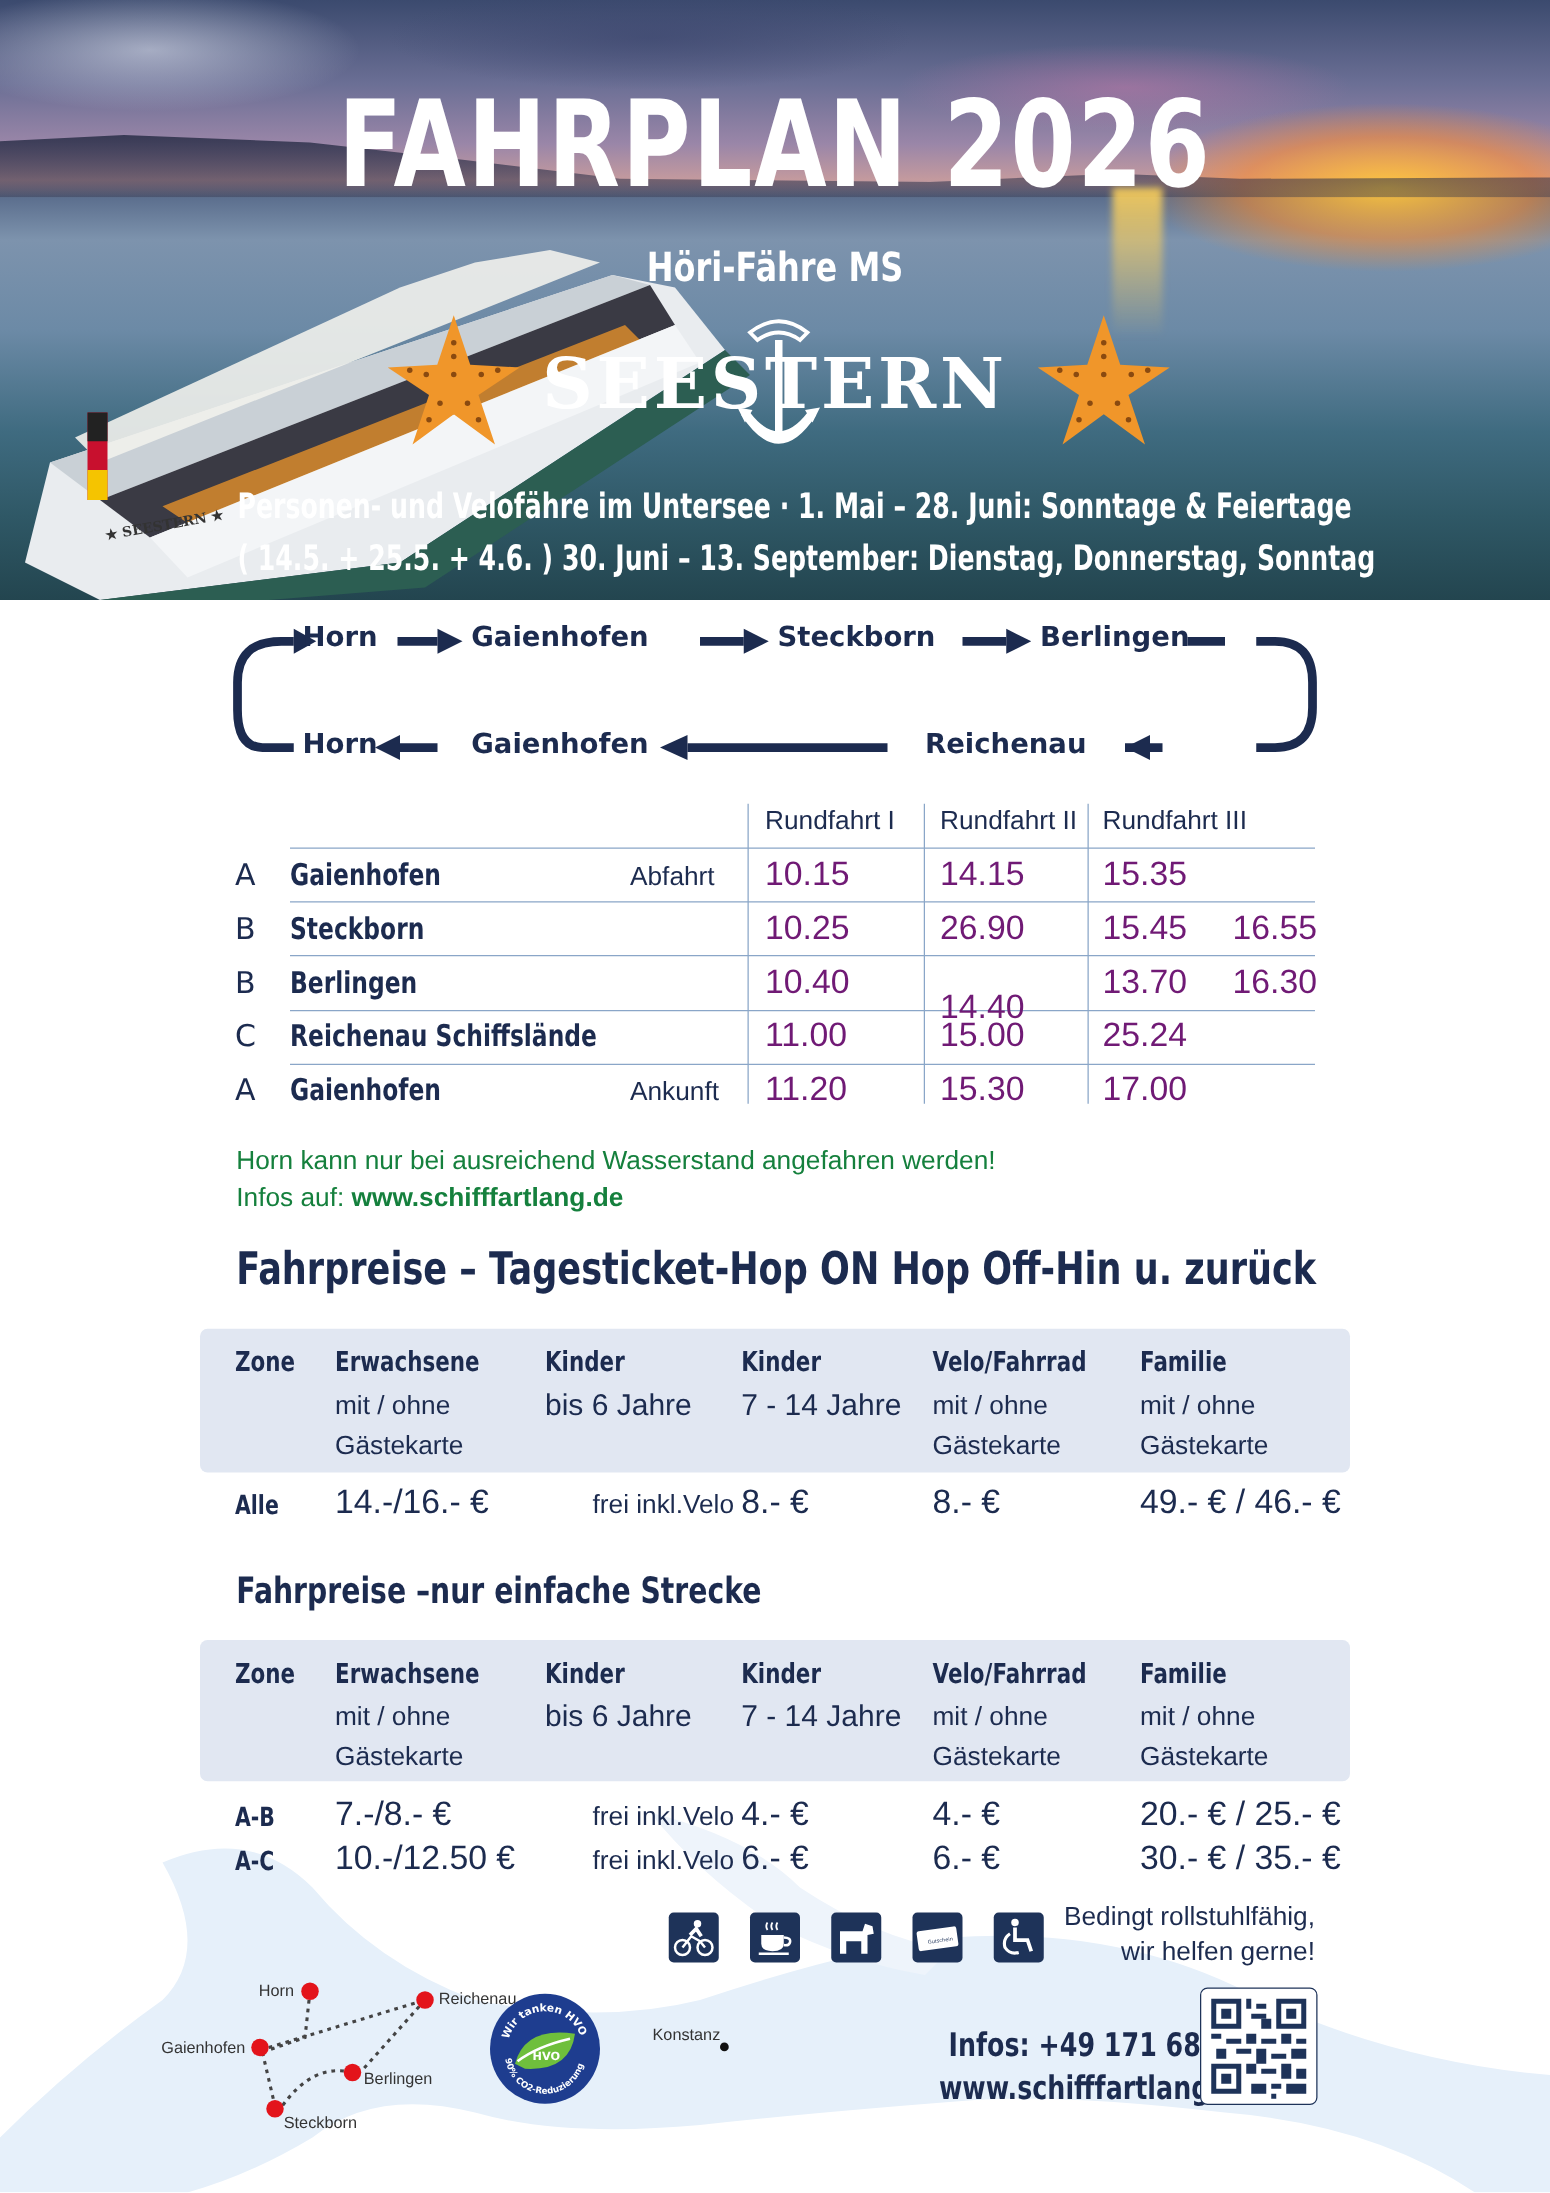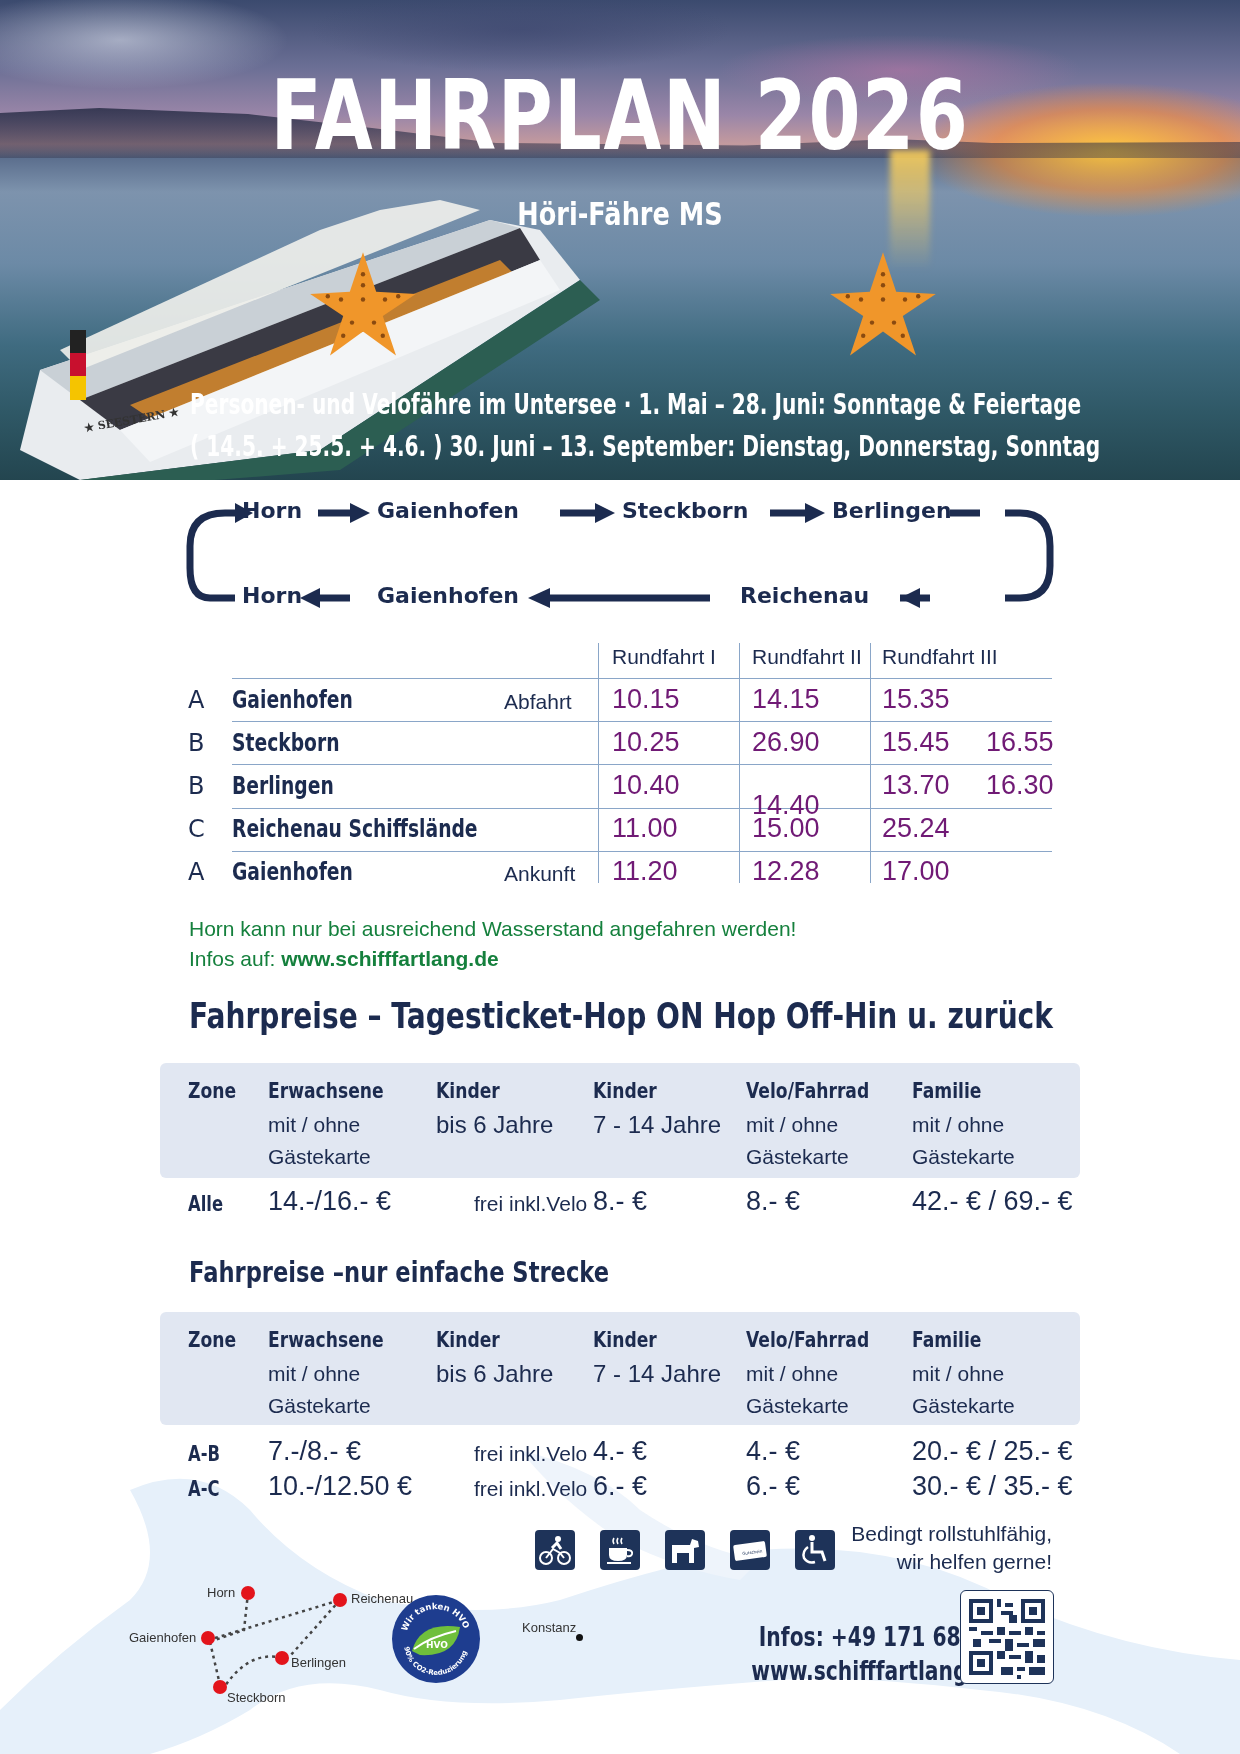--- a/index.html
+++ b/index.html
@@ -86,20 +86,30 @@
     <polygon points="40,150 300,30 360,10 420,0 460,10 60,170" fill="#f1f1ec" opacity="0.9"></polygon>
     <rect x="50" y="130" width="16" height="70" fill="#c8102e"></rect>
     <rect x="50" y="130" width="16" height="23" fill="#222"></rect>
     <rect x="50" y="176" width="16" height="24" fill="#f5c400"></rect>
     <text x="65" y="232" font-family="DejaVu Serif, serif" font-size="11" fill="#333" font-weight="bold" transform="rotate(-10 65 232)">★ SEESTERN ★</text>
   </svg>
 
   <div class="abs hero-title">FAHRPLAN 2026</div>
   <div class="abs hero-sub">Höri-Fähre MS</div>
 
+  <div class="abs brand">
+    <div class="abs brand-text">SEESTERN</div>
+    <svg class="abs" style="left:158px; top:-24px; width:70px; height:130px;" viewBox="0 0 70 130">
+      <path d="M12 18 Q35 0 58 18 L52 24 Q35 12 18 24 Z" fill="none" stroke="#fff" stroke-width="3"></path>
+      <rect x="32" y="24" width="6" height="80" fill="#fff"></rect>
+      <path d="M5 84 Q35 130 65 84 L58 82 Q35 112 12 82 Z" fill="#fff"></path>
+      <polygon points="2,78 14,80 8,90" fill="#fff"></polygon>
+      <polygon points="68,78 56,80 62,90" fill="#fff"></polygon>
+    </svg>
+  </div>
 
   <svg class="abs star" style="left:308px; top:250px;" viewBox="0 0 100 100">
     <polygon points="50,2 62,38 98,40 68,60 80,96 50,74 20,96 32,60 2,40 38,38" fill="#f0962a"></polygon>
     <g fill="#8a4a10">
         <circle cx="50" cy="22" r="2"></circle>
         <circle cx="50" cy="32" r="2"></circle>
         <circle cx="50" cy="45" r="2"></circle>
         <circle cx="70" cy="45" r="2"></circle>
         <circle cx="82" cy="42" r="2"></circle>
         <circle cx="30" cy="45" r="2"></circle>
@@ -213,21 +223,21 @@
     <div class="abs tt-time" style="left:612px; top:813px;">11.00</div>
     <div class="abs tt-time" style="left:752px; top:813px;">15.00</div>
     <div class="abs tt-time" style="left:882px; top:813px;">25.24</div>
   </div>
 
   <div>
     <div class="abs tt-zone" style="top:858px;">A</div>
     <div class="abs tt-station" style="top:858px;">Gaienhofen</div>
     <div class="abs tt-dir" style="top:862px;">Ankunft</div>
     <div class="abs tt-time" style="left:612px; top:856px;">11.20</div>
-    <div class="abs tt-time" style="left:752px; top:856px;">12.28</div>
+    <div class="abs tt-time" style="left:752px; top:856px;">15.30</div>
     <div class="abs tt-time" style="left:882px; top:856px;">17.00</div>
   </div>
 </div>
 
 <div class="abs note" style="top:917px;">Horn kann nur bei ausreichend Wasserstand angefahren werden!</div>
 <div class="abs note" style="top:947px;">
   <span>Infos auf: </span><b>www.schifffartlang.de</b>
 </div>
 
 <div class="abs h2" style="top:995px;">Fahrpreise – Tagesticket-Hop ON Hop Off-Hin u. zurück</div>
@@ -240,21 +250,21 @@
   <div class="pcol" style="left:586px;"><span class="t">Velo/Fahrrad</span><span class="s">mit / ohne</span><span class="s">Gästekarte</span></div>
   <div class="pcol" style="left:752px;"><span class="t">Familie</span><span class="s">mit / ohne</span><span class="s">Gästekarte</span></div>
 </div>
 
 <div>
   <div class="prow pzone" style="left:188px; top:1192px;">Alle</div>
   <div class="prow pval" style="left:268px; top:1186px;">14.-/16.- €</div>
   <div class="prow pfree" style="left:436px; top:1192px;">frei inkl.Velo</div>
   <div class="prow pval" style="left:593px; top:1186px;">8.- €</div>
   <div class="prow pval" style="left:746px; top:1186px;">8.- €</div>
-  <div class="prow pval" style="left:912px; top:1186px;">42.- € / 69.- €</div>
+  <div class="prow pval" style="left:912px; top:1186px;">49.- € / 46.- €</div>
 </div>
 
 <svg class="abs wave" viewBox="0 0 1240 304" preserveAspectRatio="none">
   <path d="M130 40 Q200 10 250 60 Q300 120 380 150 Q480 170 560 150 Q680 110 760 100 Q900 90 1010 150 Q1120 200 1240 210 L1240 304 L1180 304 Q1100 250 980 240 Q850 225 780 230 Q650 240 560 250 Q450 260 380 240 Q300 220 250 260 Q200 290 150 304 L0 304 L0 260 Q60 200 130 150 Q170 110 130 40 Z" fill="#e6f0fa"></path>
   <path d="M520 0 Q600 20 640 60 Q700 100 760 110 L740 130 Q680 120 620 90 Q560 50 520 0 Z" fill="#eef4fb"></path>
 </svg>
 
 <div class="abs h3" style="top:1255px;">Fahrpreise –nur einfache Strecke</div>
 
 <div class="abs pbox" style="top:1312px; height:113px;">

